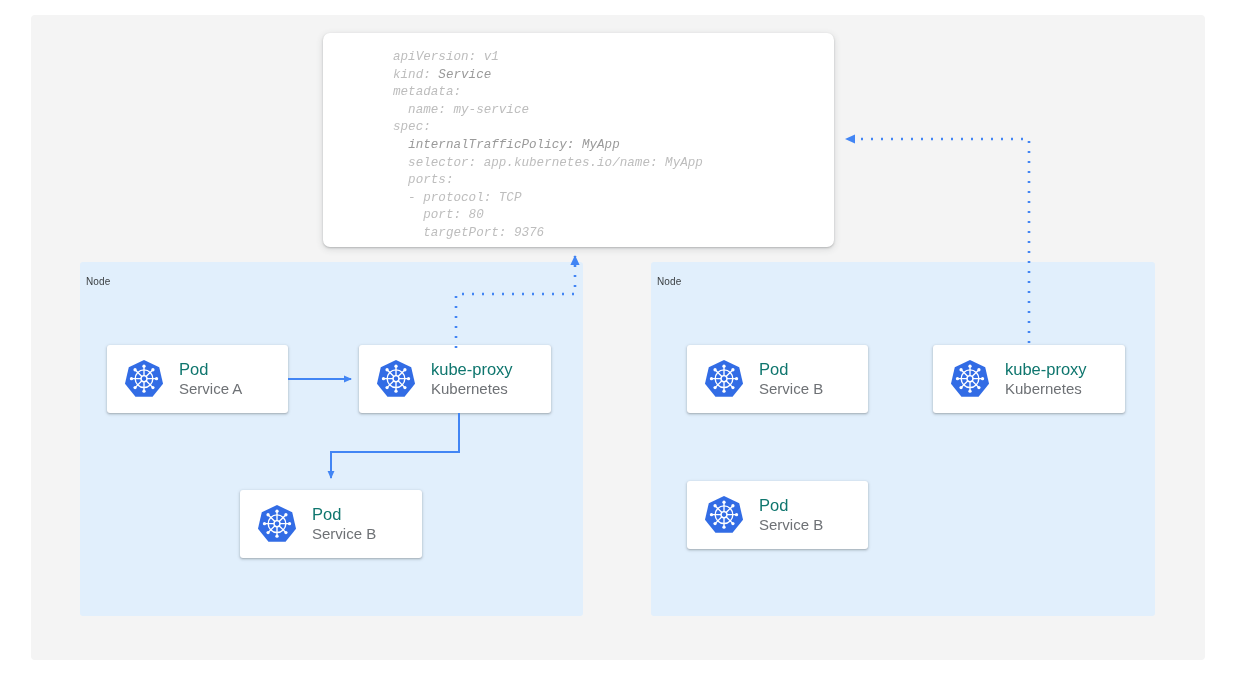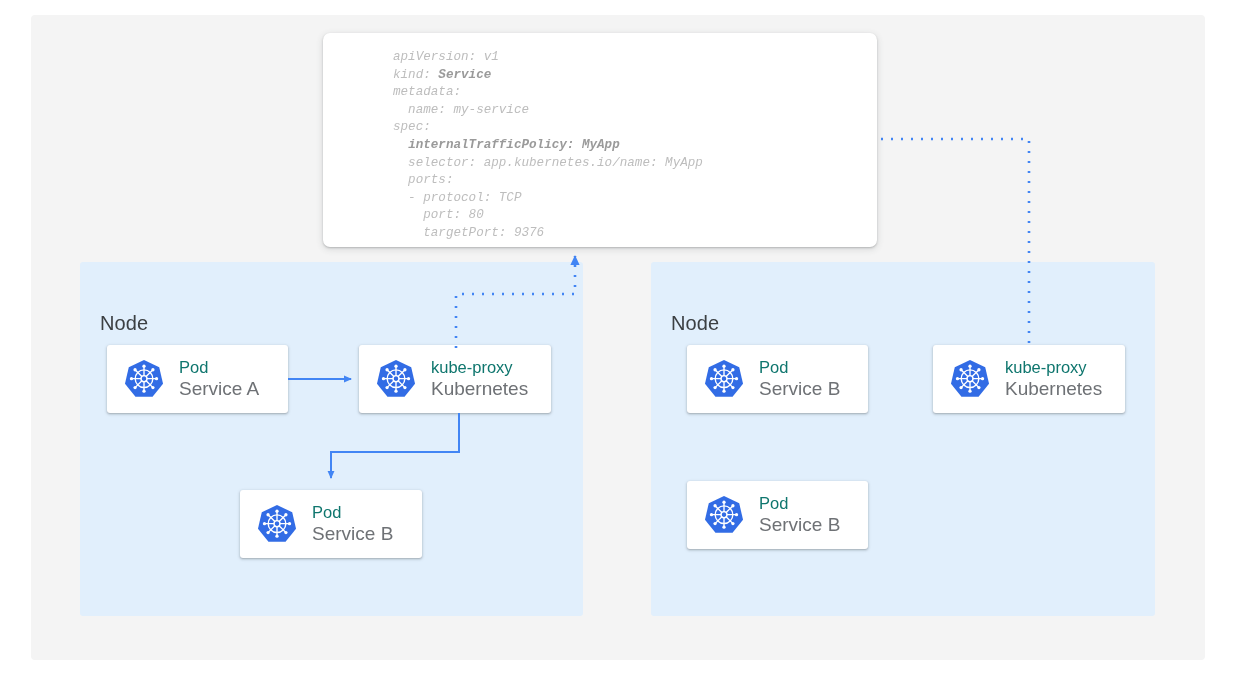--- a/index.html
+++ b/index.html
@@ -42,27 +42,26 @@
 
   
   .node-group {
     position: absolute;
     background: #e1effc;
     border-radius: 3px;
     z-index: 1;
   }
   .node-group-label {
     position: absolute;
-    left: 20px;
+    left: 6px;
     top: 14px;
-    font-size: 20px;
+    font-size: 10px;
     color: #3c4043;
     letter-spacing: 0.1px;
     white-space: nowrap;
-    margin-top: 36px;
   }
   #node-left  { left: 80px;  top: 262px; width: 503px; height: 354px; }
   #node-right { left: 651px; top: 262px; width: 504px; height: 354px; }
 
   
   .card {
     position: absolute;
     background: #ffffff;
     border-radius: 3px;
     box-shadow: 0 1px 2px rgba(60,64,67,0.30), 0 1px 3px 1px rgba(60,64,67,0.10);
@@ -83,61 +82,61 @@
     flex-direction: column;
     justify-content: center;
     line-height: 1.18;
   }
   .card-title {
     font-size: 16.5px;
     color: #0f766e;
     white-space: nowrap;
   }
   .card-sub {
-    font-size: 19px;
+    font-size: 15px;
     color: #6e7175;
     white-space: nowrap;
     margin-top: 1px;
   }
 
   
   #card-pod-a          { left: 107px; top: 345px; width: 181px; height: 68px; }
   #card-kube-proxy-l   { left: 359px; top: 345px; width: 192px; height: 68px; }
   #card-pod-b-left     { left: 240px; top: 490px; width: 182px; height: 68px; }
   #card-pod-b-r1       { left: 687px; top: 345px; width: 181px; height: 68px; }
   #card-kube-proxy-r   { left: 933px; top: 345px; width: 192px; height: 68px; }
   #card-pod-b-r2       { left: 687px; top: 481px; width: 181px; height: 68px; }
 
   
   #yaml-panel {
     position: absolute;
     left: 323px;
     top: 33px;
-    width: 554px;
+    width: 511px;
     height: 214px;
     background: #ffffff;
     border-radius: 7px;
     box-shadow: 0 1px 2px rgba(60,64,67,0.28), 0 2px 6px 1px rgba(60,64,67,0.12);
     z-index: 6;
     overflow: hidden;
   }
   #yaml-code {
     position: absolute;
     left: 70px;
     top: 16px;
     margin: 0;
     font-family: "Liberation Mono", "DejaVu Sans Mono", monospace;
     font-style: italic;
     font-size: 12.6px;
     line-height: 17.6px;
     color: #bdbdbd;
     white-space: pre;
   }
   #yaml-code b {
-    font-weight: bold;
+    font-weight: normal;
     color: #9a9a9a;
   }
 </style>
 </head>
 <body>
 
 <div id="diagram-root">
 
   <div id="canvas"></div>
 

